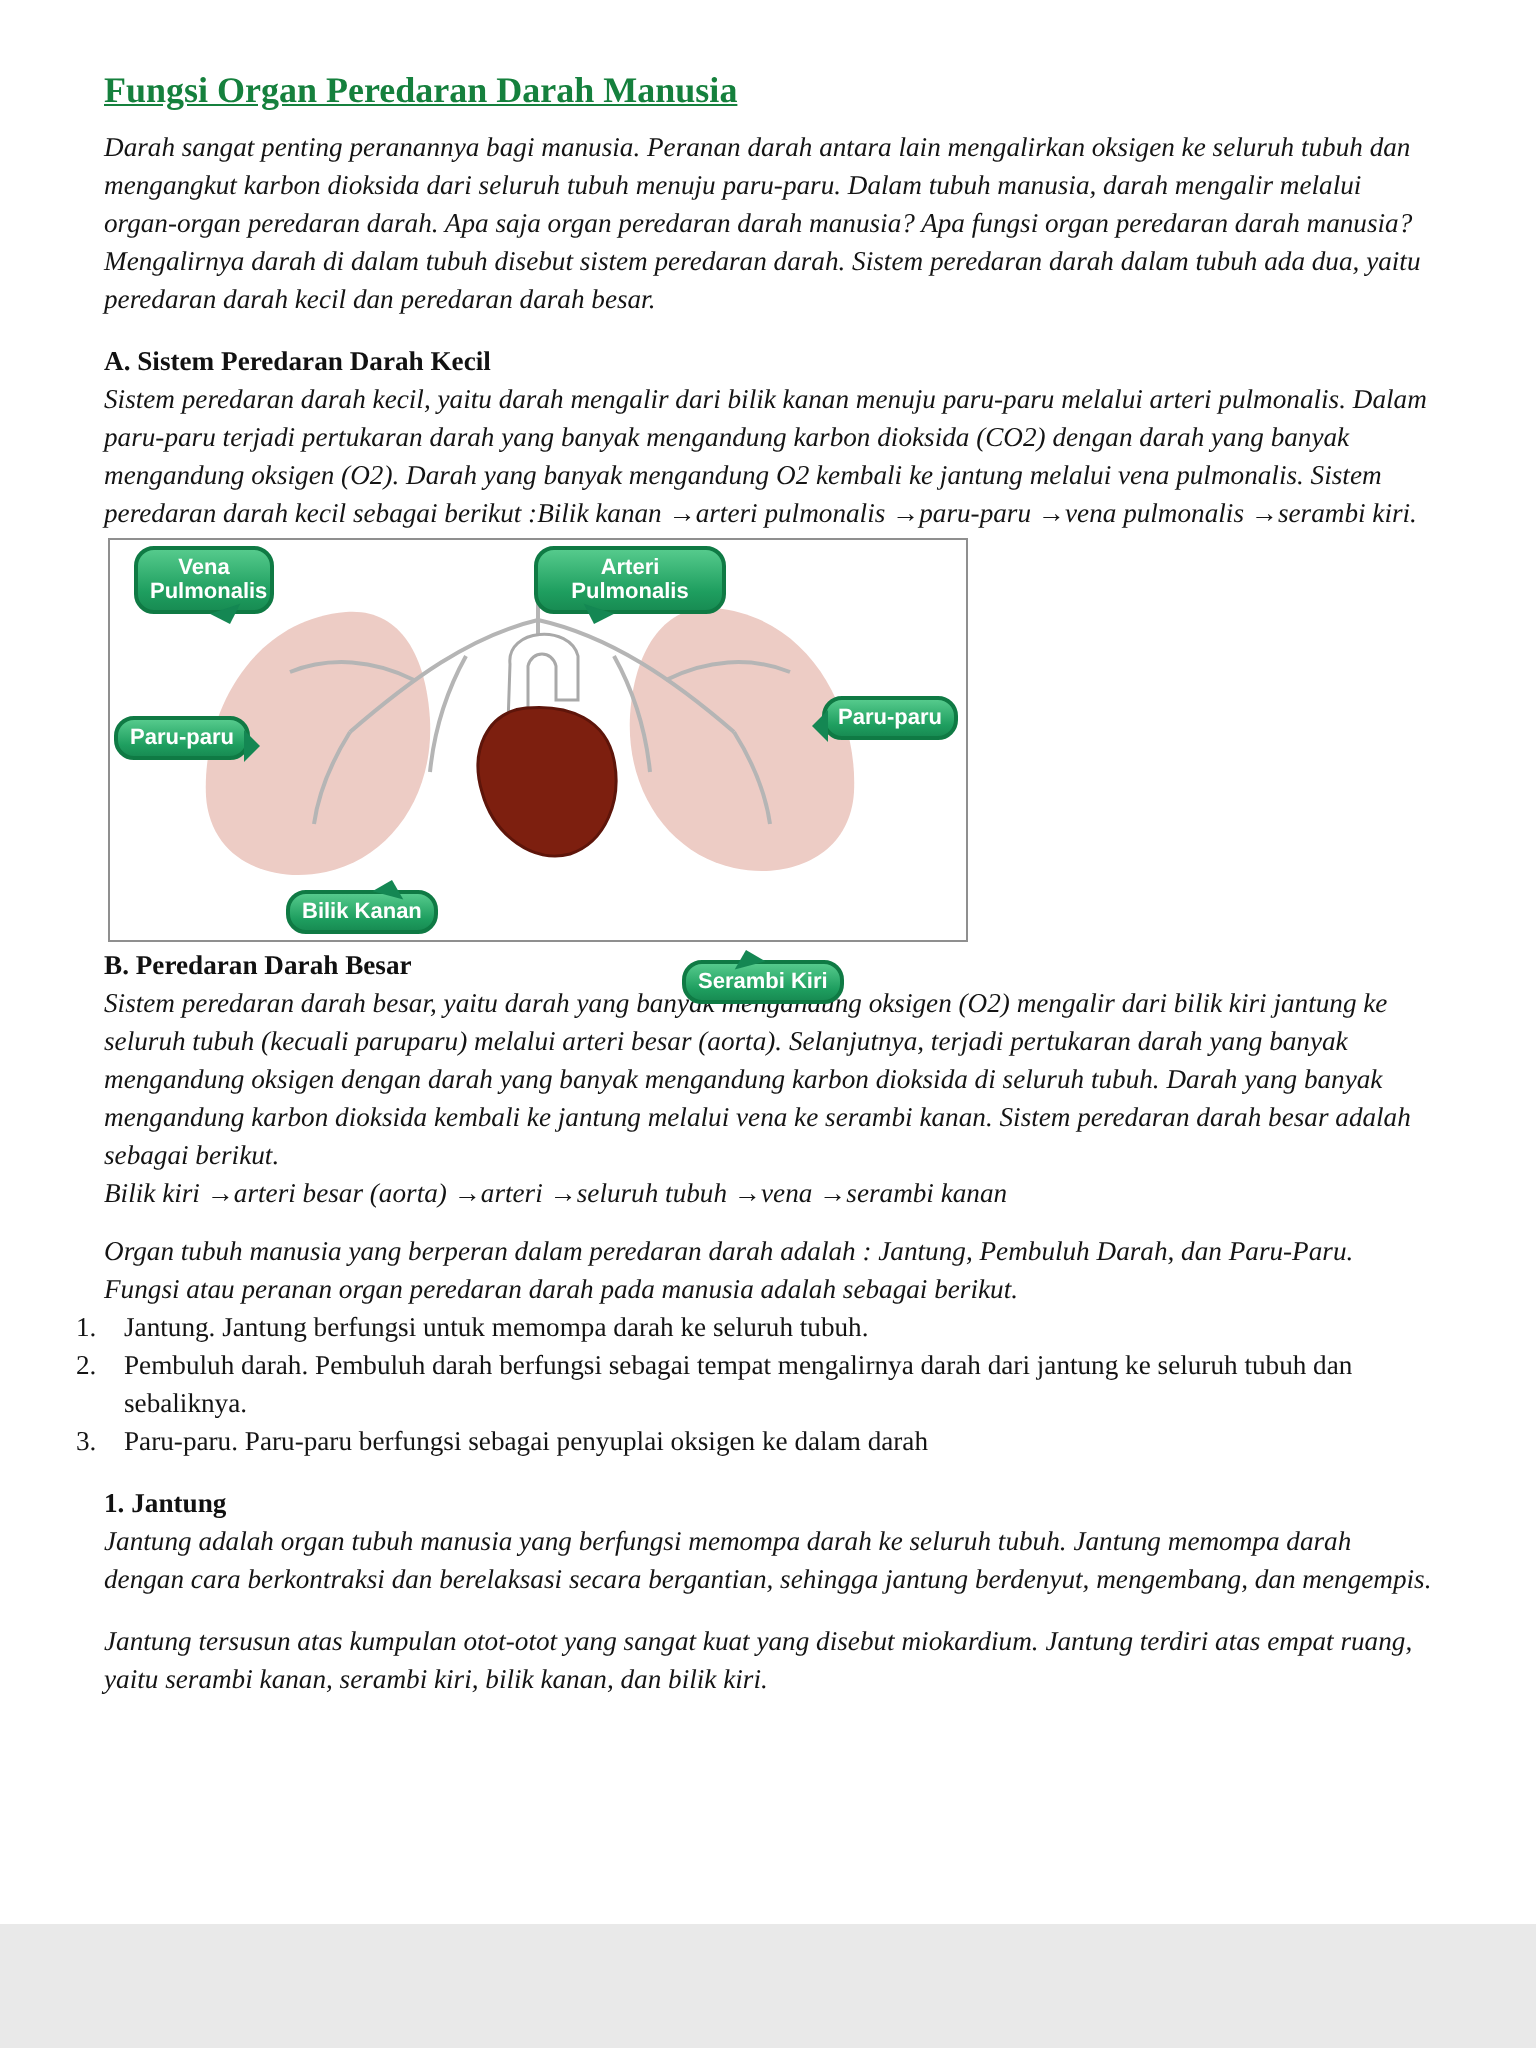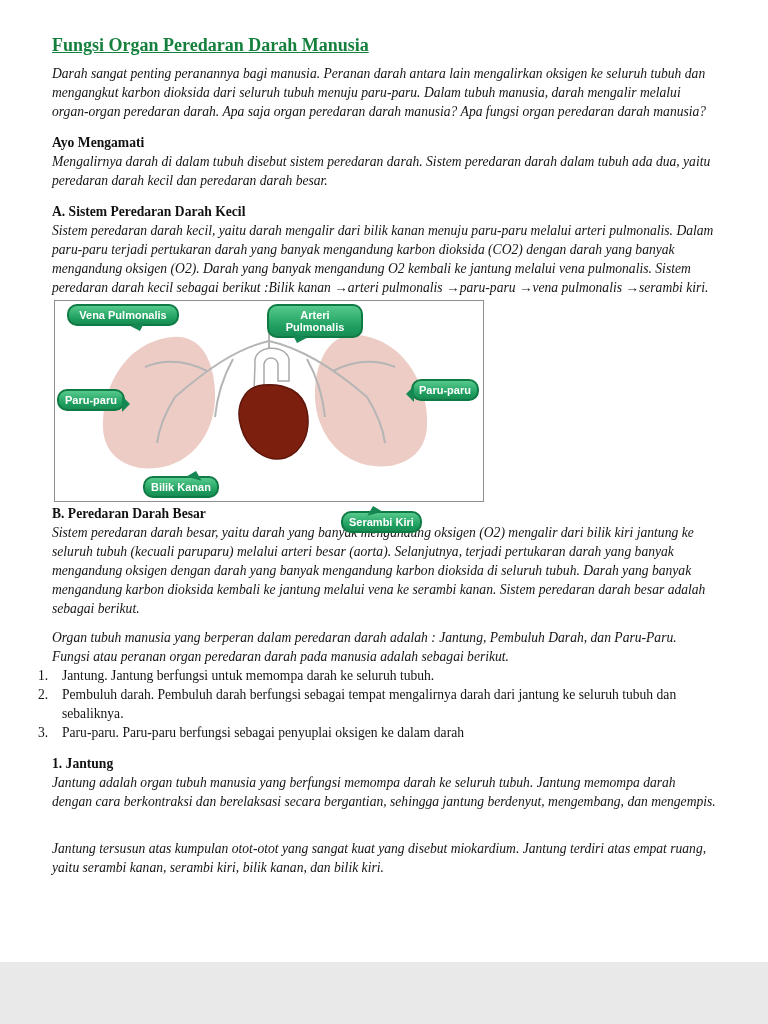--- a/index.html
+++ b/index.html
@@ -20,21 +20,21 @@
   }
   h1.doc-title{
     font-size:18px;
     line-height:22px;
     margin:0 0 8px 0;
     color:#15803d;
     text-decoration:underline;
     font-weight:bold;
   }
   p{margin:0;font-style:italic;}
-  .gap-above{margin-top:28px;}
+  .gap-above{margin-top:12px;}
   .biggap-above{margin-top:10px;}
   h2.sec-head{
     font-size:13.6px;
     line-height:19px;
     margin:12px 0 0 0;
     font-weight:bold;
     color:#111;
   }
   
   .diagram{
@@ -60,21 +60,21 @@
     padding:3px 6px;
     box-sizing:border-box;
     z-index:2;
   }
   .lbl::after{
     content:"";
     position:absolute;
     width:0;height:0;
     border:8px solid transparent;
   }
-  .lbl-vena{left:12px;top:3px;width:112px;}
+  .lbl-vena{left:12px;top:3px;width:70px;}
   .lbl-vena::after{left:58%;bottom:-15px;border-top-color:#148753;transform:rotate(-18deg);}
   .lbl-arteri{left:212px;top:3px;width:96px;}
   .lbl-arteri::after{left:22%;bottom:-15px;border-top-color:#148753;transform:rotate(18deg);}
   .lbl-paru-left{left:2px;top:88px;white-space:nowrap;}
   .lbl-paru-left::after{right:-15px;top:30%;border-left-color:#148753;}
   .lbl-paru-right{left:356px;top:78px;white-space:nowrap;}
   .lbl-paru-right::after{left:-15px;top:30%;border-right-color:#148753;}
   .lbl-bilik{left:88px;top:175px;white-space:nowrap;}
   .lbl-bilik::after{left:60%;top:-15px;border-bottom-color:#148753;transform:rotate(15deg);}
   .lbl-serambi{left:286px;top:171px;white-space:nowrap;margin-top:39px;}
@@ -87,21 +87,20 @@
 </style>
 </head>
 <body>
 
 <div class="page">
 
   <h1 class="doc-title">Fungsi Organ Peredaran Darah Manusia</h1>
 
   <p>Darah sangat penting peranannya bagi manusia. Peranan darah antara lain mengalirkan oksigen ke seluruh tubuh dan mengangkut karbon dioksida dari seluruh tubuh menuju paru-paru. Dalam tubuh manusia, darah mengalir melalui organ-organ peredaran darah. Apa saja organ peredaran darah manusia? Apa fungsi organ peredaran darah manusia?</p>
 
-  <h2 class="sec-head">Ayo Mengamati</h2>
   <p>Mengalirnya darah di dalam tubuh disebut sistem peredaran darah. Sistem peredaran darah dalam tubuh ada dua, yaitu peredaran darah kecil dan peredaran darah besar.</p>
 
   <h2 class="sec-head">A. Sistem Peredaran Darah Kecil</h2>
   <p>Sistem peredaran darah kecil, yaitu darah mengalir dari bilik kanan menuju paru-paru melalui arteri pulmonalis. Dalam paru-paru terjadi pertukaran darah yang banyak mengandung karbon dioksida (CO2) dengan darah yang banyak mengandung oksigen (O2). Darah yang banyak mengandung O2 kembali ke jantung melalui vena pulmonalis. Sistem peredaran darah kecil sebagai berikut :Bilik kanan →arteri pulmonalis →paru-paru →vena pulmonalis →serambi kiri.</p>
 
   <div class="diagram">
     <svg viewBox="0 0 428 200" width="428" height="200">
 
       <path d="M118,36 C70,40 46,88 48,128 C50,160 80,172 108,166 C140,159 162,128 160,90 C158,56 144,34 118,36 Z" fill="#EDCCC5"></path>
       <path d="M302,34 C350,38 374,86 372,126 C370,158 340,170 312,164 C280,157 258,126 260,88 C262,54 278,32 302,34 Z" fill="#EDCCC5"></path>
@@ -125,20 +124,21 @@
     <div class="lbl lbl-vena">Vena Pulmonalis</div>
     <div class="lbl lbl-arteri">Arteri Pulmonalis</div>
     <div class="lbl lbl-paru-left">Paru-paru</div>
     <div class="lbl lbl-paru-right">Paru-paru</div>
     <div class="lbl lbl-bilik">Bilik Kanan</div>
     <div class="lbl lbl-serambi">Serambi Kiri</div>
   </div>
 
   <h2 class="sec-head" style="margin-top:2px;">B. Peredaran Darah Besar</h2>
   <p>Sistem peredaran darah besar, yaitu darah yang banyak mengandung oksigen (O2) mengalir dari bilik kiri jantung ke seluruh tubuh (kecuali paruparu) melalui arteri besar (aorta). Selanjutnya, terjadi pertukaran darah yang banyak mengandung oksigen dengan darah yang banyak mengandung karbon dioksida di seluruh tubuh. Darah yang banyak mengandung karbon dioksida kembali ke jantung melalui vena ke serambi kanan. Sistem peredaran darah besar adalah sebagai berikut.</p>
+  <p>Bilik kiri →arteri besar (aorta) →arteri →seluruh tubuh →vena →serambi kanan</p>
 
   <p class="biggap-above">Organ tubuh manusia yang berperan dalam peredaran darah adalah : Jantung, Pembuluh Darah, dan Paru-Paru. Fungsi atau peranan organ peredaran darah pada manusia adalah sebagai berikut.</p>
 
   <div class="num-list">
     <div class="list-row">
       <span class="list-num">1.</span>
       <span class="list-text">Jantung. Jantung berfungsi untuk memompa darah ke seluruh tubuh.</span>
     </div>
     <div class="list-row">
       <span class="list-num">2.</span>

